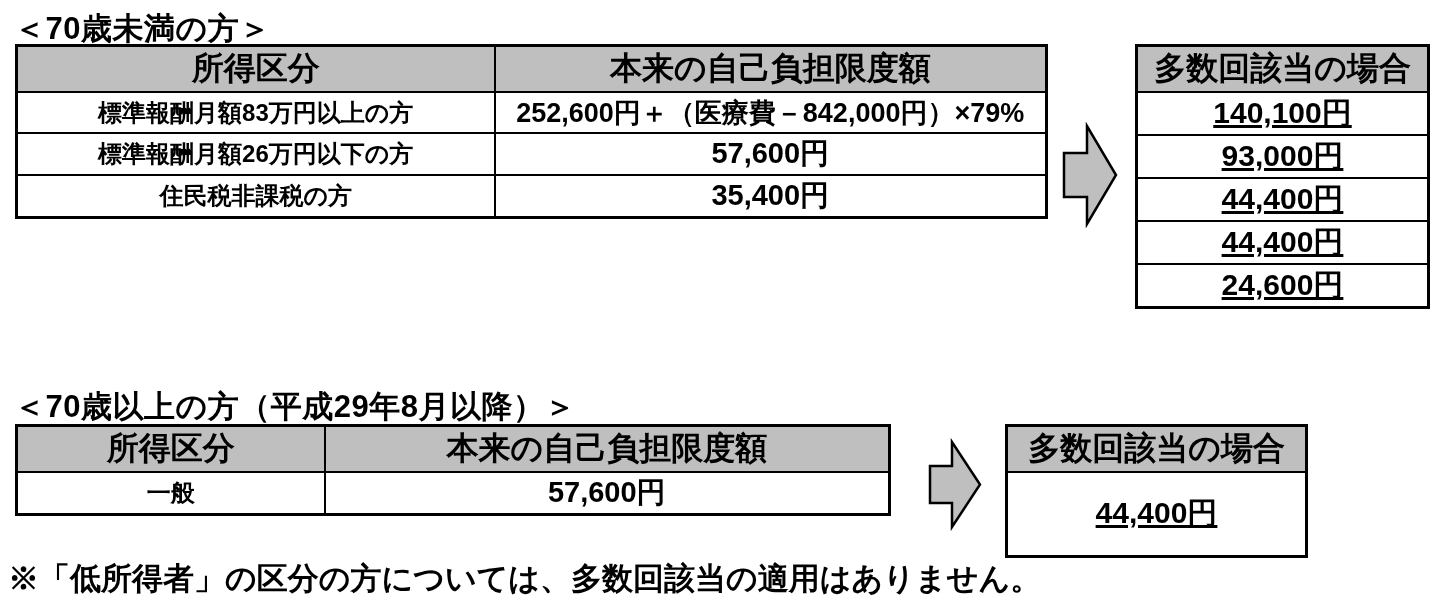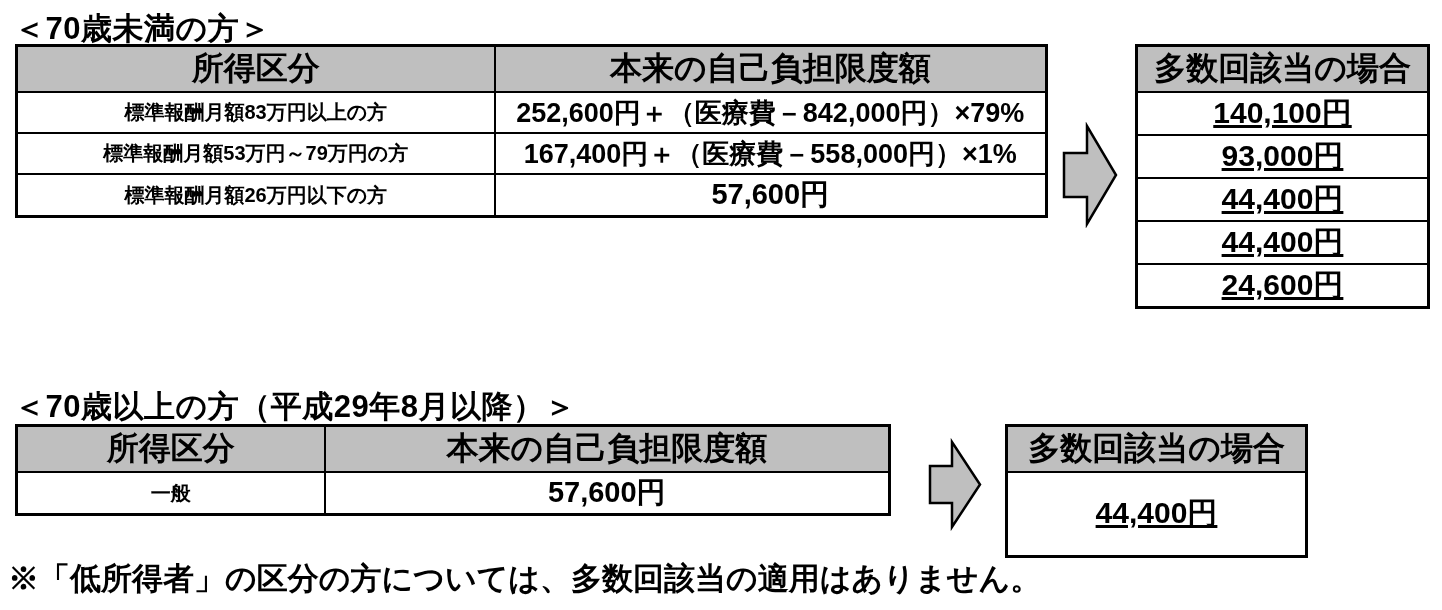--- a/index.html
+++ b/index.html
@@ -36,21 +36,21 @@
     white-space: nowrap;
     overflow: hidden;
   }
   .tbl th {
     background: #bfbfbf;
     font-size: 32px;
     font-weight: bold;
     height: 38px;
   }
   .row-std td { height: 41px; }
-  .cat     { font-size: 20px; }
+  .cat     { font-size: 24px; }
   .formula { font-size: 27px; }
   .val     { font-size: 29px; }
   .big-val { font-size: 30px; text-decoration: underline; }
   .arrow {
     position: absolute;
   }
   .arrow svg polygon {
     fill: #bfbfbf;
     stroke: #000000;
     stroke-width: 2.5px;
@@ -78,26 +78,26 @@
     <tbody>
       <tr>
         <th>所得区分</th>
         <th>本来の自己負担限度額</th>
       </tr>
       <tr class="row-std">
         <td class="cat">標準報酬月額83万円以上の方</td>
         <td class="formula">252,600円＋（医療費－842,000円）×79%</td>
       </tr>
       <tr class="row-std">
-        <td class="cat">標準報酬月額53万円～79万円の方</td>
-        <td class="formula">167,400円＋（医療費－558,000円）×1%</td>
+        <td class="cat">標準報酬月額26万円以下の方</td>
+        <td class="val">57,600円</td>
       </tr>
       <tr class="row-std">
-        <td class="cat">標準報酬月額26万円以下の方</td>
-        <td class="val">57,600円</td>
+        <td class="cat">住民税非課税の方</td>
+        <td class="val">35,400円</td>
       </tr>
     </tbody>
   </table>
 
   <div class="arrow" style="left:1062px; top:122px; width:56px; height:106px;">
     <svg width="56" height="106" viewBox="0 0 56 106" aria-hidden="true">
       <polygon points="2,31 25,31 25,4 54,53 25,102 25,75 2,75"></polygon>
     </svg>
   </div>
 

